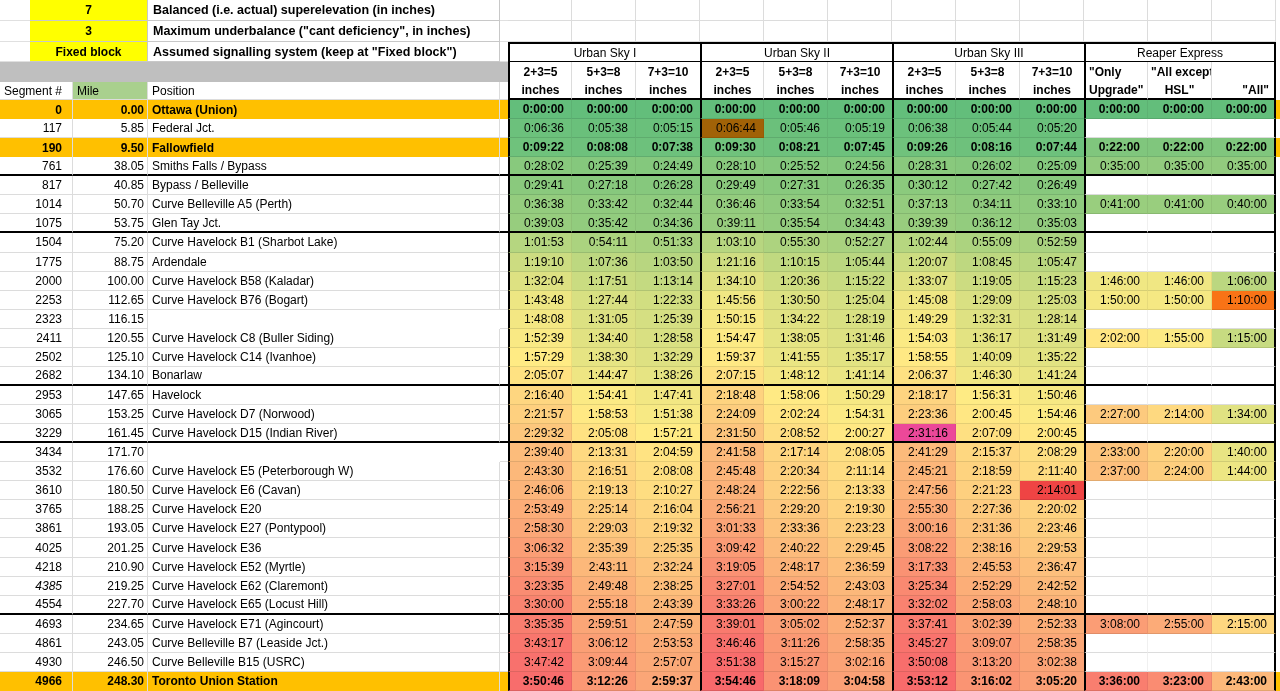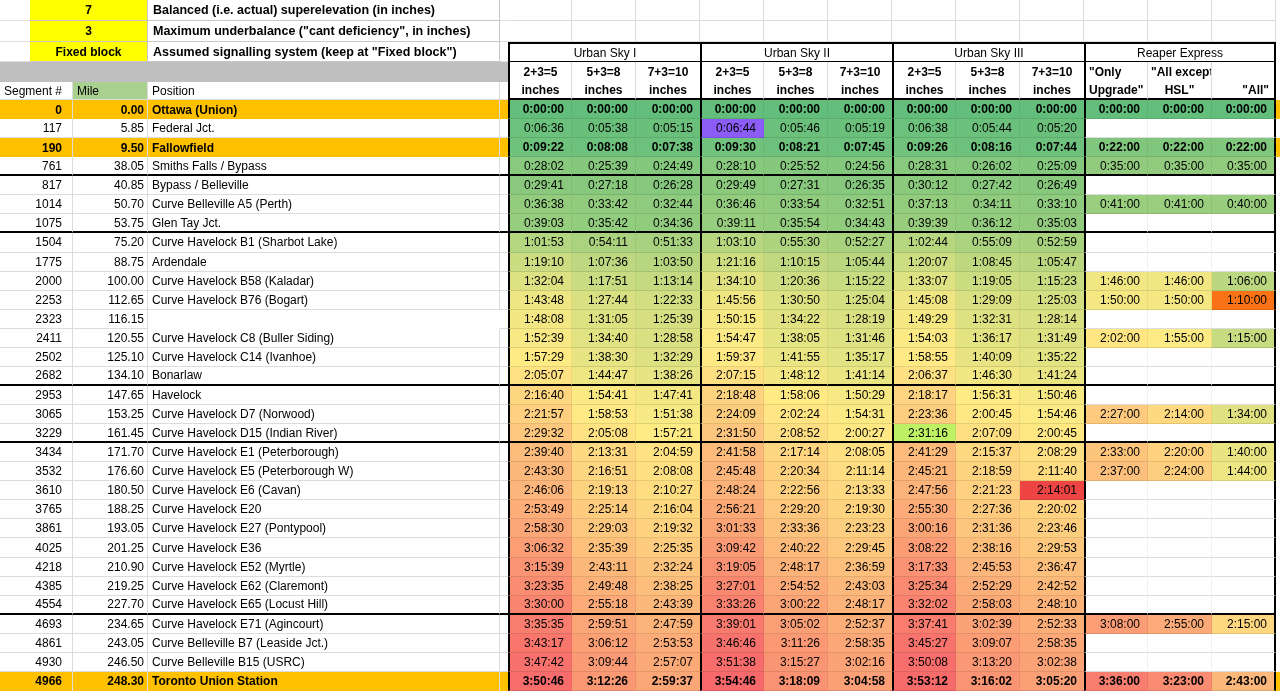--- a/index.html
+++ b/index.html
@@ -128,21 +128,21 @@
     <div class="cell timec tthin bold tthinr" style="grid-area: 6 / 16; background: rgb(99, 190, 123);">0:00:00</div>
     <div class="cell timec tthin bold br2" style="grid-area: 6 / 17; background: rgb(99, 190, 123);">0:00:00</div>
     <div class="cell " style="grid-area: 6 / 18; background: rgb(255, 192, 0);"></div>
     <div class="cell segc thinr thinb" style="grid-area: 7 / 1 / auto / 3;">117</div>
     <div class="cell milec thinr thinb" style="grid-area: 7 / 3;">5.85</div>
     <div class="cell posc thinr thinb" style="grid-area: 7 / 4;">Federal Jct.</div>
     <div class="cell  thinb" style="grid-area: 7 / 5;"></div>
     <div class="cell timec tthin bl2 tthinr" style="grid-area: 7 / 6; background: rgb(108, 193, 124);">0:06:36</div>
     <div class="cell timec tthin tthinr" style="grid-area: 7 / 7; background: rgb(106, 192, 123);">0:05:38</div>
     <div class="cell timec tthin" style="grid-area: 7 / 8; background: rgb(106, 192, 123);">0:05:15</div>
-    <div class="cell timec tthin bl2 tthinr" style="grid-area: 7 / 9; background: #8b5cf6;">0:06:44</div>
+    <div class="cell timec tthin bl2 tthinr" style="grid-area: 7 / 9; background: #a16207;">0:06:44</div>
     <div class="cell timec tthin tthinr" style="grid-area: 7 / 10; background: rgb(107, 192, 123);">0:05:46</div>
     <div class="cell timec tthin" style="grid-area: 7 / 11; background: rgb(106, 192, 123);">0:05:19</div>
     <div class="cell timec tthin bl2 tthinr" style="grid-area: 7 / 12; background: rgb(108, 193, 124);">0:06:38</div>
     <div class="cell timec tthin tthinr" style="grid-area: 7 / 13; background: rgb(107, 192, 123);">0:05:44</div>
     <div class="cell timec tthin" style="grid-area: 7 / 14; background: rgb(106, 192, 123);">0:05:20</div>
     <div class="cell thinb thinr bl2 tthinr" style="grid-area: 7 / 15;"></div>
     <div class="cell thinb thinr tthinr" style="grid-area: 7 / 16;"></div>
     <div class="cell thinb thinr br2" style="grid-area: 7 / 17;"></div>
     <div class="cell " style="grid-area: 7 / 18; background: rgb(255, 255, 255);"></div>
     <div class="cell segc thinr hl bold" style="grid-area: 8 / 1 / auto / 3;">190</div>
@@ -402,30 +402,29 @@
     <div class="cell segc thinr thinb sep" style="grid-area: 23 / 1 / auto / 3;">3229</div>
     <div class="cell milec thinr thinb sep" style="grid-area: 23 / 3;">161.45</div>
     <div class="cell posc thinr thinb sep" style="grid-area: 23 / 4;">Curve Havelock D15 (Indian River)</div>
     <div class="cell  thinb sep" style="grid-area: 23 / 5;"></div>
     <div class="cell timec tthin bl2 tthinr sep" style="grid-area: 23 / 6; background: rgb(253, 199, 125);">2:29:32</div>
     <div class="cell timec tthin tthinr sep" style="grid-area: 23 / 7; background: rgb(255, 226, 130);">2:05:08</div>
     <div class="cell timec tthin sep" style="grid-area: 23 / 8; background: rgb(255, 235, 132);">1:57:21</div>
     <div class="cell timec tthin bl2 tthinr sep" style="grid-area: 23 / 9; background: rgb(253, 197, 125);">2:31:50</div>
     <div class="cell timec tthin tthinr sep" style="grid-area: 23 / 10; background: rgb(254, 222, 130);">2:08:52</div>
     <div class="cell timec tthin sep" style="grid-area: 23 / 11; background: rgb(255, 232, 131);">2:00:27</div>
-    <div class="cell timec tthin bl2 tthinr sep" style="grid-area: 23 / 12; background: #bef264;">2:31:16</div>
+    <div class="cell timec tthin bl2 tthinr sep" style="grid-area: 23 / 12; background: #ec4899;">2:31:16</div>
     <div class="cell timec tthin tthinr sep" style="grid-area: 23 / 13; background: rgb(254, 224, 130);">2:07:09</div>
     <div class="cell timec tthin sep" style="grid-area: 23 / 14; background: rgb(255, 231, 131);">2:00:45</div>
     <div class="cell thinb thinr bl2 tthinr sep" style="grid-area: 23 / 15;"></div>
     <div class="cell thinb thinr tthinr sep" style="grid-area: 23 / 16;"></div>
     <div class="cell thinb thinr br2 sep" style="grid-area: 23 / 17;"></div>
     <div class="cell " style="grid-area: 23 / 18; background: rgb(255, 255, 255);"></div>
     <div class="cell segc thinr thinb" style="grid-area: 24 / 1 / auto / 3;">3434</div>
     <div class="cell milec thinr thinb" style="grid-area: 24 / 3;">171.70</div>
-    <div class="cell posc thinr thinb" style="grid-area: 24 / 4;">Curve Havelock E1 (Peterborough)</div>
     <div class="cell  thinb" style="grid-area: 24 / 5;"></div>
     <div class="cell timec tthin bl2 tthinr" style="grid-area: 24 / 6; background: rgb(252, 188, 123);">2:39:40</div>
     <div class="cell timec tthin tthinr" style="grid-area: 24 / 7; background: rgb(254, 217, 129);">2:13:31</div>
     <div class="cell timec tthin" style="grid-area: 24 / 8; background: rgb(255, 227, 130);">2:04:59</div>
     <div class="cell timec tthin bl2 tthinr" style="grid-area: 24 / 9; background: rgb(252, 186, 123);">2:41:58</div>
     <div class="cell timec tthin tthinr" style="grid-area: 24 / 10; background: rgb(254, 213, 128);">2:17:14</div>
     <div class="cell timec tthin" style="grid-area: 24 / 11; background: rgb(254, 223, 130);">2:08:05</div>
     <div class="cell timec tthin bl2 tthinr" style="grid-area: 24 / 12; background: rgb(252, 186, 123);">2:41:29</div>
     <div class="cell timec tthin tthinr" style="grid-area: 24 / 13; background: rgb(254, 215, 128);">2:15:37</div>
     <div class="cell timec tthin" style="grid-area: 24 / 14; background: rgb(254, 223, 130);">2:08:29</div>
@@ -528,21 +527,21 @@
     <div class="cell timec tthin bl2 tthinr" style="grid-area: 30 / 9; background: rgb(250, 145, 115);">3:19:05</div>
     <div class="cell timec tthin tthinr" style="grid-area: 30 / 10; background: rgb(252, 179, 121);">2:48:17</div>
     <div class="cell timec tthin" style="grid-area: 30 / 11; background: rgb(253, 191, 124);">2:36:59</div>
     <div class="cell timec tthin bl2 tthinr" style="grid-area: 30 / 12; background: rgb(250, 146, 115);">3:17:33</div>
     <div class="cell timec tthin tthinr" style="grid-area: 30 / 13; background: rgb(252, 181, 122);">2:45:53</div>
     <div class="cell timec tthin" style="grid-area: 30 / 14; background: rgb(253, 191, 124);">2:36:47</div>
     <div class="cell thinb thinr bl2 tthinr" style="grid-area: 30 / 15;"></div>
     <div class="cell thinb thinr tthinr" style="grid-area: 30 / 16;"></div>
     <div class="cell thinb thinr br2" style="grid-area: 30 / 17;"></div>
     <div class="cell " style="grid-area: 30 / 18; background: rgb(255, 255, 255);"></div>
-    <div class="cell segc thinr thinb" style="grid-area: 31 / 1 / auto / 3;">4385</div>
+    <div class="cell segc thinr thinb" style="grid-area: 31 / 1 / auto / 3; font-style: italic;">4385</div>
     <div class="cell milec thinr thinb" style="grid-area: 31 / 3;">219.25</div>
     <div class="cell posc thinr thinb" style="grid-area: 31 / 4;">Curve Havelock E62 (Claremont)</div>
     <div class="cell  thinb" style="grid-area: 31 / 5;"></div>
     <div class="cell timec tthin bl2 tthinr" style="grid-area: 31 / 6; background: rgb(250, 140, 114);">3:23:35</div>
     <div class="cell timec tthin tthinr" style="grid-area: 31 / 7; background: rgb(252, 177, 121);">2:49:48</div>
     <div class="cell timec tthin" style="grid-area: 31 / 8; background: rgb(253, 190, 123);">2:38:25</div>
     <div class="cell timec tthin bl2 tthinr" style="grid-area: 31 / 9; background: rgb(250, 136, 113); padding-left: 44px;">3:27:01</div>
     <div class="cell timec tthin tthinr" style="grid-area: 31 / 10; background: rgb(252, 171, 120);">2:54:52</div>
     <div class="cell timec tthin" style="grid-area: 31 / 11; background: rgb(252, 184, 122);">2:43:03</div>
     <div class="cell timec tthin bl2 tthinr" style="grid-area: 31 / 12; background: rgb(250, 137, 113);">3:25:34</div>

